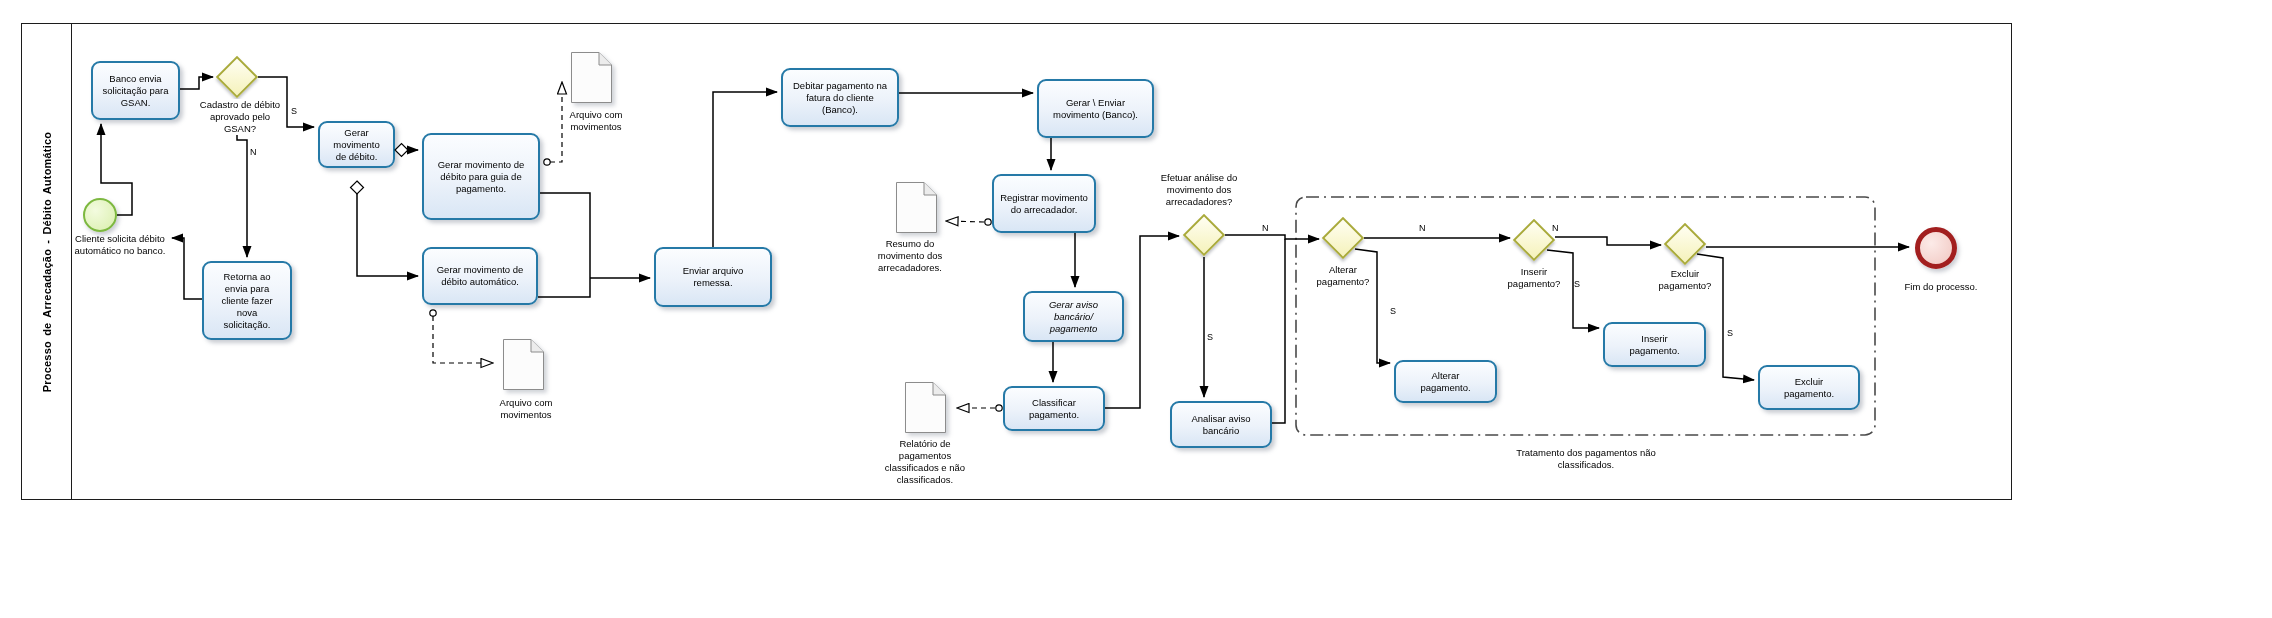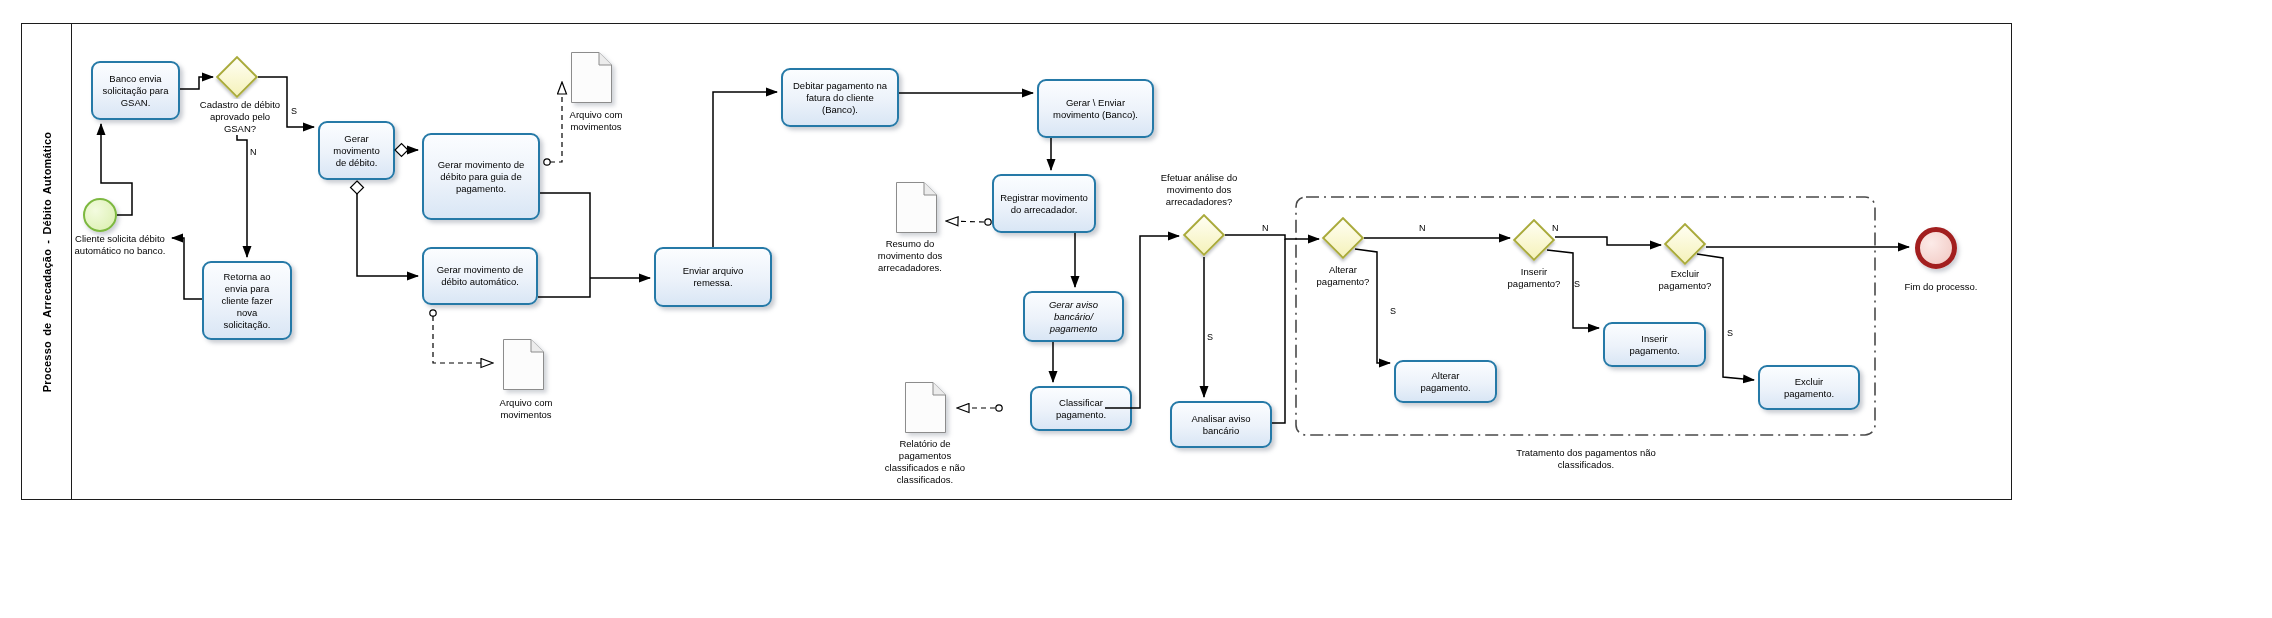--- a/index.html
+++ b/index.html
@@ -54,21 +54,21 @@
         </div>
     </div>
   </div>
 
   <div class="task" style="left:91px;top:61px;width:89px;height:59px;">
       <span>Banco envia solicitação para GSAN.</span>
     </div>
   <div class="task" style="left:202px;top:261px;width:90px;height:79px;padding:2px 13px;">
       <span>Retorna ao envia para cliente fazer nova solicitação.</span>
     </div>
-  <div class="task" style="left:318px;top:121px;width:77px;height:59px;padding:2px 10px;">
+  <div class="task" style="left:318px;top:121px;width:77px;height:47px;padding:2px 10px;">
       <span>Gerar movimento de débito.</span>
     </div>
   <div class="task" style="left:422px;top:133px;width:118px;height:87px;">
       <span>Gerar movimento de débito para guia de pagamento.</span>
     </div>
   <div class="task" style="left:422px;top:247px;width:116px;height:58px;">
       <span>Gerar movimento de débito automático.</span>
     </div>
   <div class="task" style="left:781px;top:68px;width:118px;height:59px;">
       <span>Debitar pagamento na fatura do cliente (Banco).</span>
@@ -78,21 +78,21 @@
     </div>
   <div class="task" style="left:1037px;top:79px;width:117px;height:59px;">
       <span>Gerar \ Enviar movimento (Banco).</span>
     </div>
   <div class="task" style="left:992px;top:174px;width:104px;height:59px;">
       <span>Registrar movimento do arrecadador.</span>
     </div>
   <div class="task" style="left:1023px;top:291px;width:101px;height:51px;padding:2px 14px;font-style:italic;">
       <span>Gerar aviso bancário/ pagamento</span>
     </div>
-  <div class="task" style="left:1030px;top:386px;width:102px;height:45px;padding:18px 18px;">
+  <div class="task" style="left:1003px;top:386px;width:102px;height:45px;padding:18px 18px;">
       <span>Classificar pagamento.</span>
     </div>
   <div class="task" style="left:1170px;top:401px;width:102px;height:47px;">
       <span>Analisar aviso bancário</span>
     </div>
   <div class="task" style="left:1394px;top:360px;width:103px;height:43px;padding:2px 20px;">
       <span>Alterar pagamento.</span>
     </div>
   <div class="task" style="left:1603px;top:322px;width:103px;height:45px;padding:2px 20px;">
       <span>Inserir pagamento.</span>

